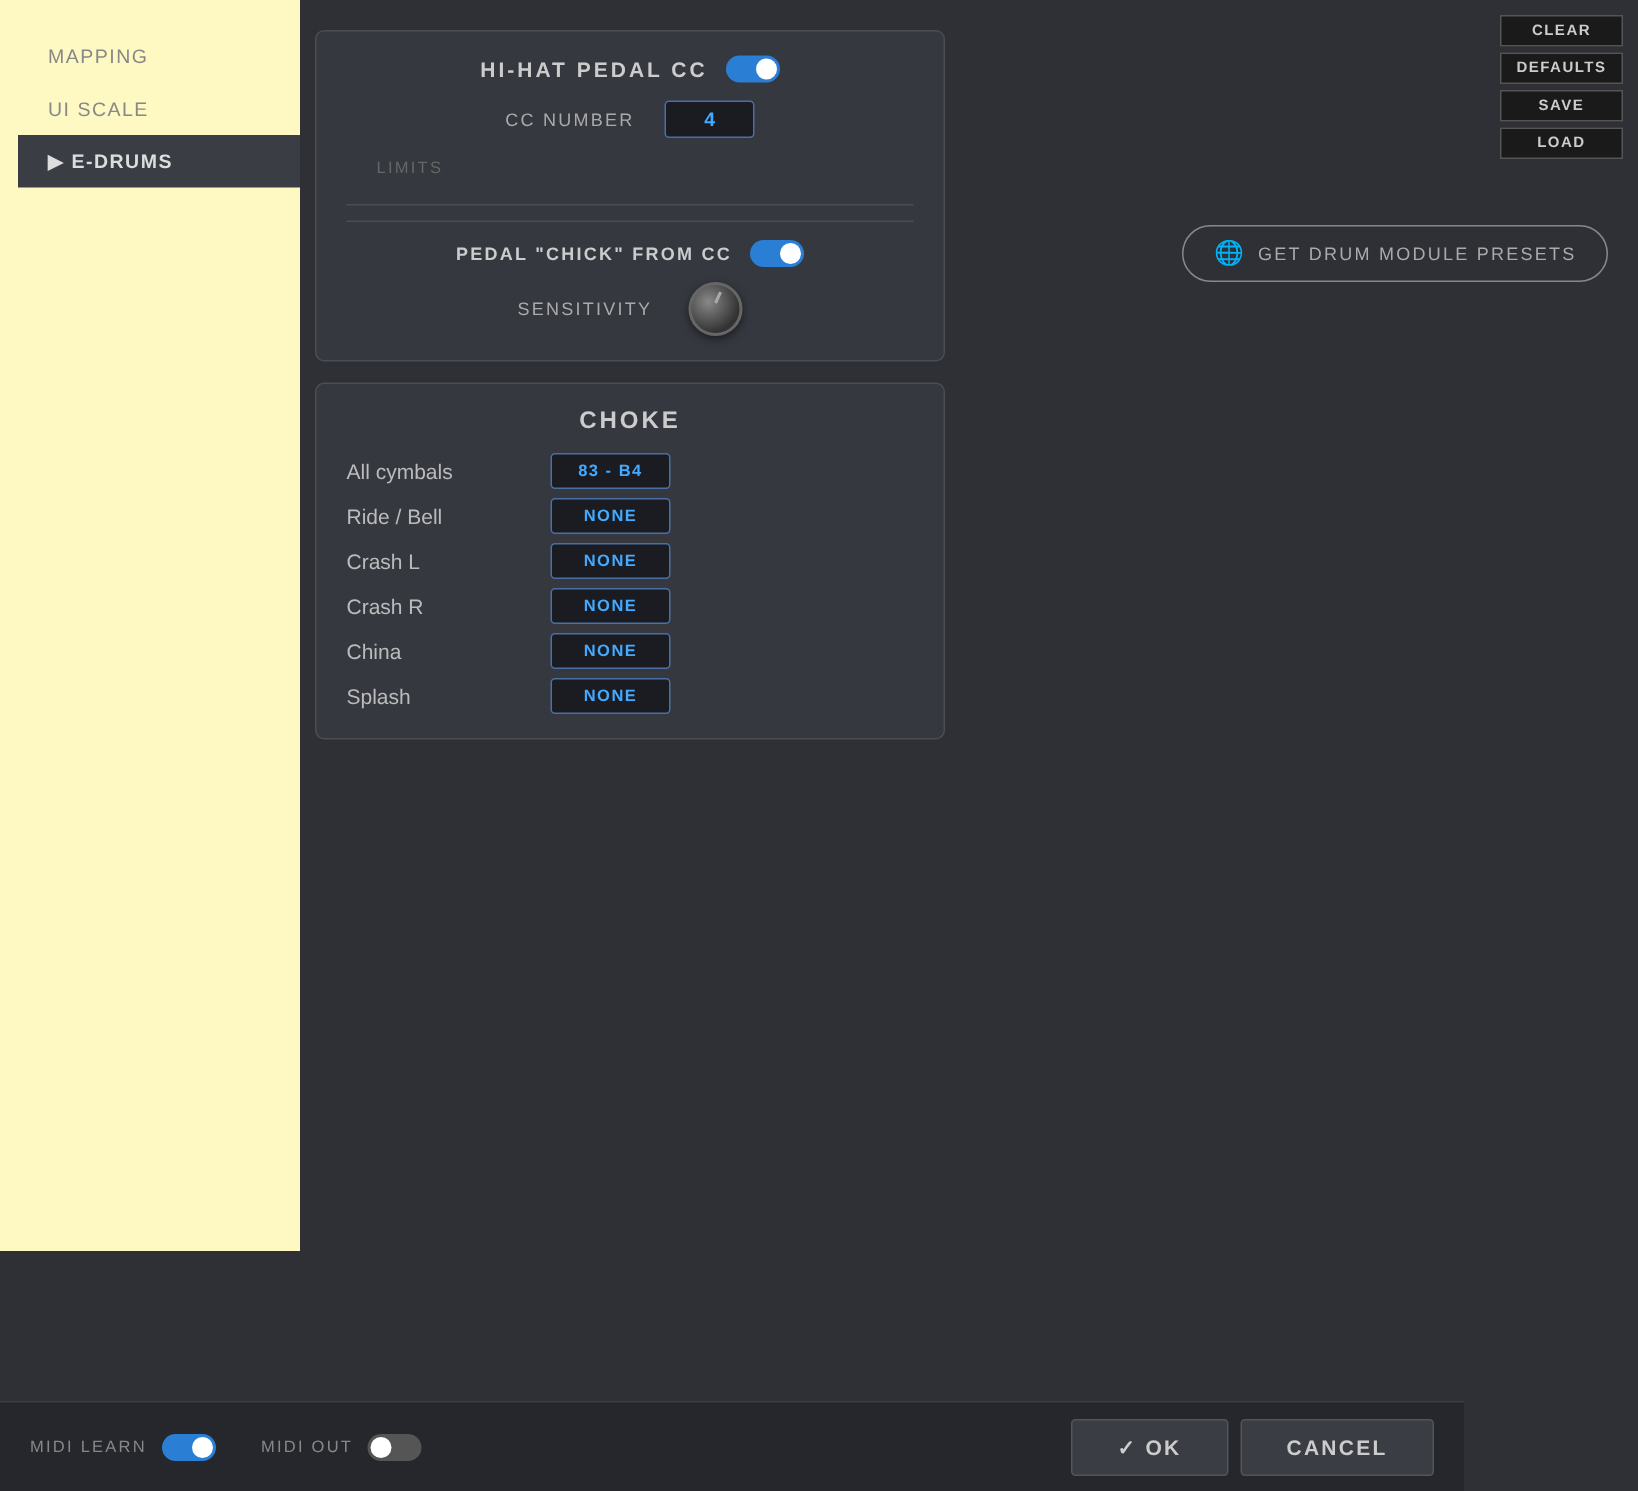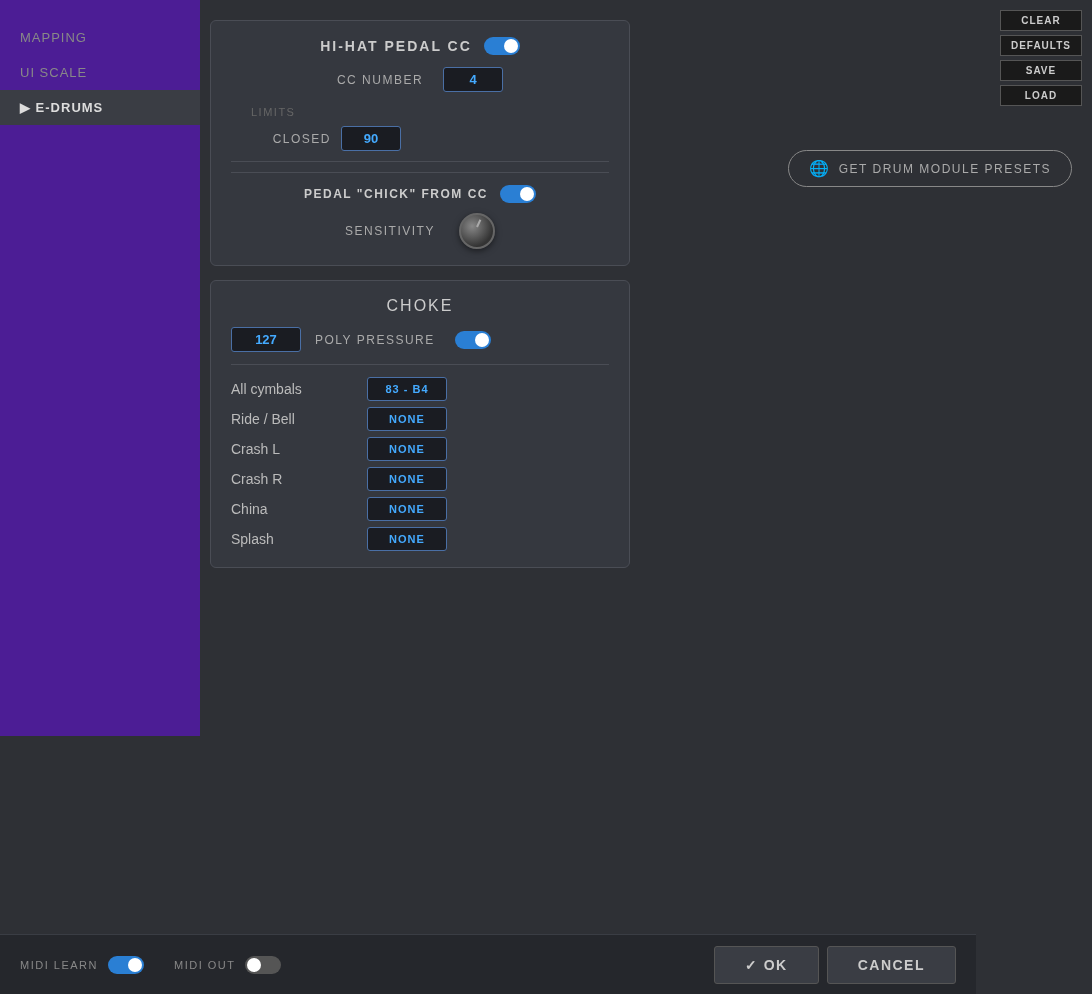--- a/index.html
+++ b/index.html
@@ -11,23 +11,24 @@
       color: #ccc;
       overflow: hidden;
       position: relative;
     }
 
     
     .sidebar {
       position: absolute;
       left: 0; top: 0;
       width: 200px;
-      height: 736px;
-      background: #4c1d95;
+      height: 834px;
+      background: #fef9c3;
       padding-top: 20px;
+      padding-left: 12px;
     }
     .sidebar-item {
       padding: 10px 20px;
       font-size: 13px;
       letter-spacing: 1px;
       color: #888;
       cursor: pointer;
       text-transform: uppercase;
     }
     .sidebar-item.active {
@@ -192,21 +193,21 @@
       gap: 8px;
     }
     .globe-icon {
       font-size: 16px;
     }
 
     
     .choke-title {
       text-align: center;
       font-size: 16px;
-      font-weight: normal;
+      font-weight: bold;
       letter-spacing: 2px;
       color: #ccc;
       margin-bottom: 12px;
       text-transform: uppercase;
     }
 
     .choke-top-row {
       display: flex;
       align-items: center;
       gap: 14px;
@@ -384,24 +385,20 @@
     </div>
 
     <div class="cc-row">
       <span class="panel-label">CC NUMBER</span>
       <input type="text" class="num-input" value="4" style="">
     </div>
 
     <div style="margin-bottom: 10px; padding-left: 10px;">
       <span class="panel-label section-label" style="display:inline-block; margin-bottom: 8px; margin-left:10px;">LIMITS</span>
 
-      <div class="limit-item" style="margin-left:30px;">
-        <span class="limit-label">CLOSED</span>
-        <input type="text" class="num-input" value="90" style="">
-      </div>
     </div>
 
     <hr class="divider-line">
 
     <div class="pedal-chick-row">
       <span class="pedal-label">PEDAL "CHICK" FROM CC</span>
       <div class="toggle-switch">
         <div class="toggle-track on">
           <div class="toggle-thumb"></div>
         </div>
@@ -419,29 +416,20 @@
 
   <button class="presets-btn" style="position: absolute; right: 10px; top: 140px;">
     <span class="globe-icon">🌐</span>
     <span>GET DRUM MODULE PRESETS</span>
   </button>
 
   <div class="panel-card" style="max-width: 420px;">
 
     <div class="choke-title">CHOKE</div>
 
-    <div class="choke-top-row">
-      <input type="text" class="num-input" value="127" style="width: 70px;">
-      <span class="panel-label" style="margin-right:6px;">POLY PRESSURE</span>
-      <div class="toggle-switch">
-        <div class="toggle-track on">
-          <div class="toggle-thumb"></div>
-        </div>
-      </div>
-    </div>
 
     <div class="choke-table">
 
       <div class="choke-row">
         <span class="choke-row-label">All cymbals</span>
         <button class="choke-value-btn">83 - B4</button>
       </div>
 
       <div class="choke-row">
         <span class="choke-row-label">Ride / Bell</span>

